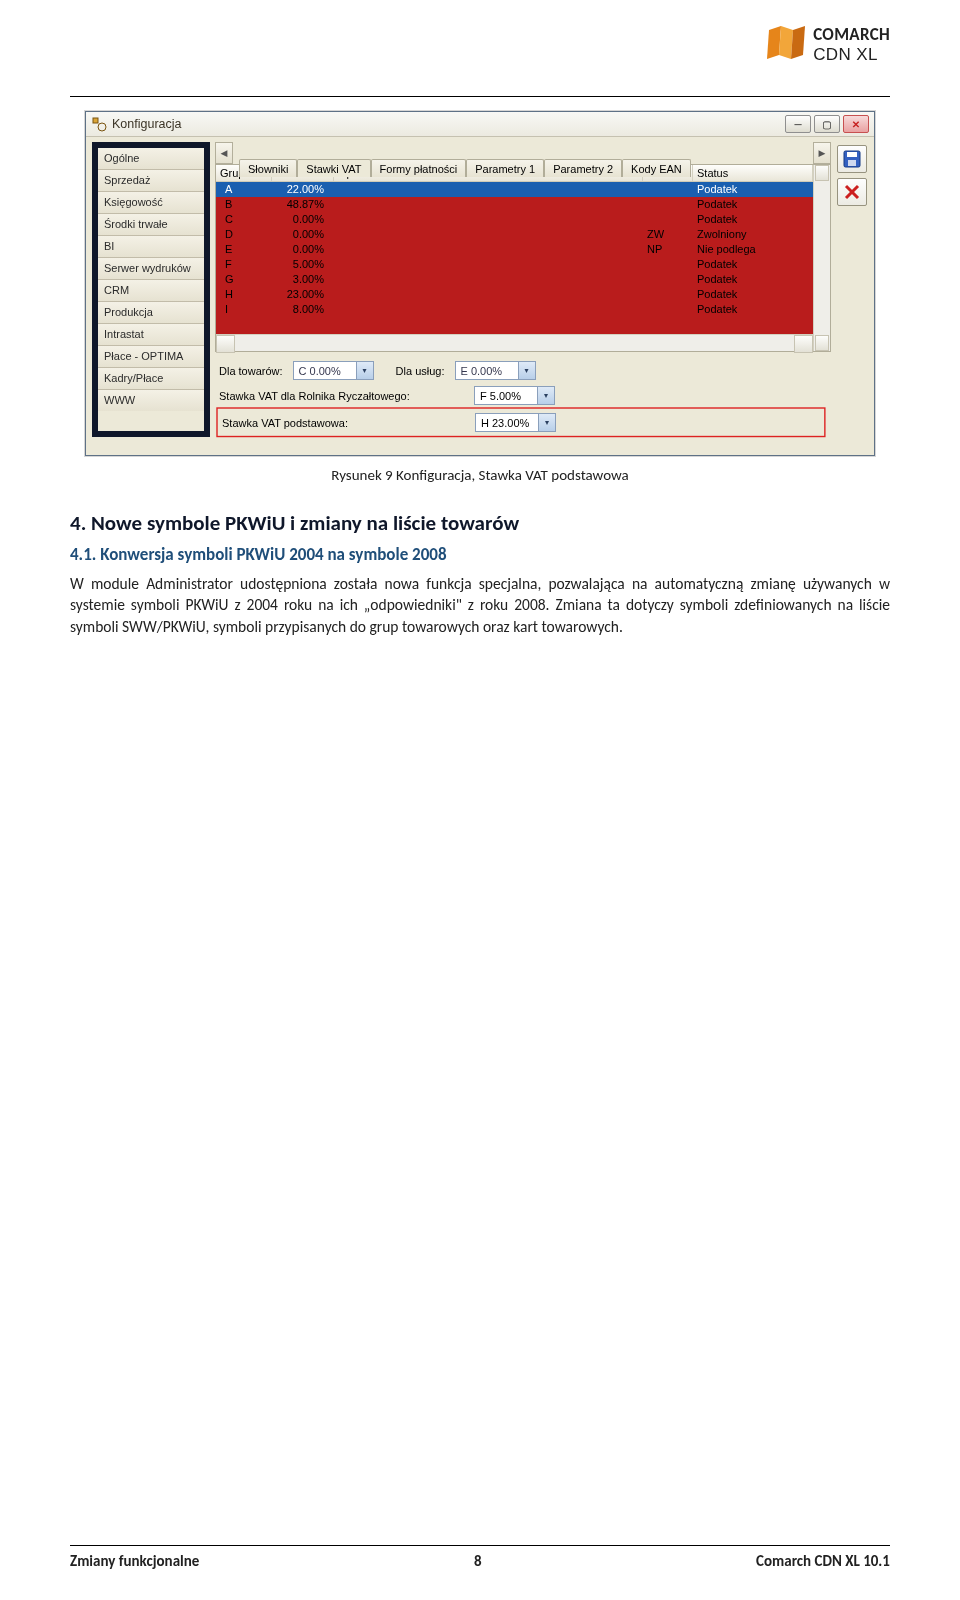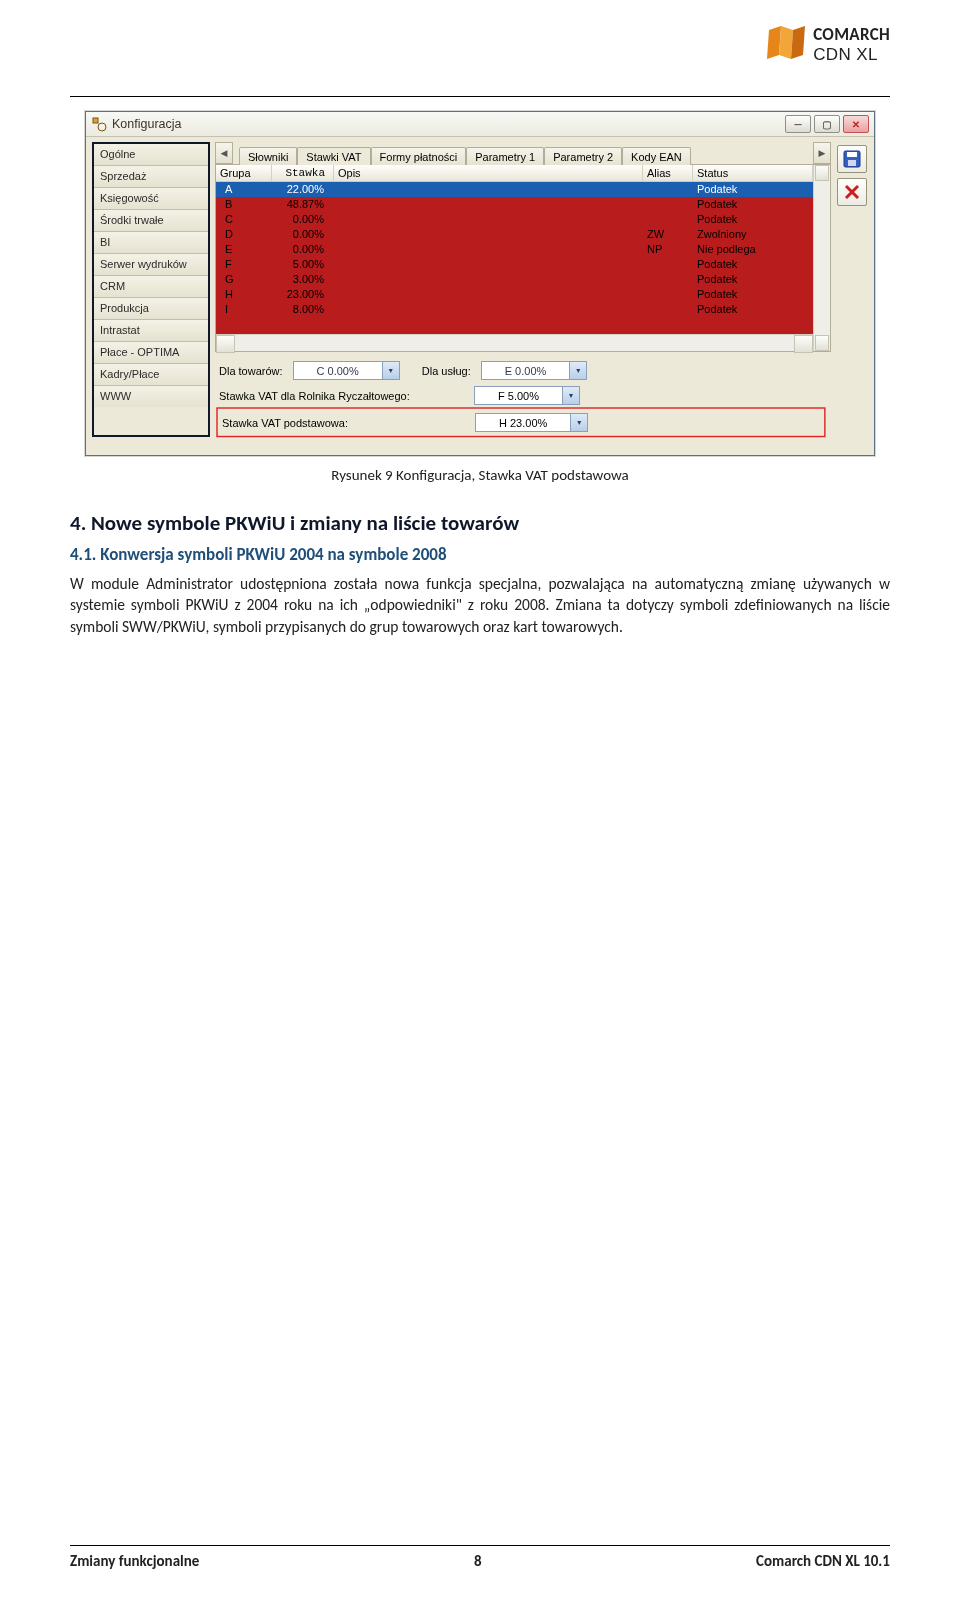--- a/index.html
+++ b/index.html
@@ -43,21 +43,21 @@
   .winbtn {
     width: 26px; height: 18px; border: 1px solid #8f8f8f;
     border-radius: 2px; background: linear-gradient(#fefefe,#dedcd0);
     display: flex; align-items: center; justify-content: center; font-size: 10px;
   }
   .winbtn.close { border-color: #c75050; color: #c62020; background: linear-gradient(#f7dada,#e9a1a1); font-weight: 700; }
 
   .win-body { display: flex; padding: 5px 5px 18px 6px; gap: 5px; }
   .sidebar {
     width: 118px; display: flex; flex-direction: column; gap: 0;
-    border: 2px solid #0f172a;
+    border: 6px solid #0f172a;
     background: #ece9d8;
   }
   .side-item {
     padding: 4px 6px 5px; border-bottom: 1px solid #c2bca9;
     color: #2b2b2b; background: linear-gradient(#f4f1e6,#e6e2d1);
     font-size: 11px;
   }
   .side-item:last-child { border-bottom: none; }
 
   .main-col { flex: 1; display: flex; gap: 4px; }
@@ -70,21 +70,21 @@
 
   .tabstrip { display: flex; align-items: stretch; height: 22px; }
   .tab-scroll {
     width: 18px; border: 1px solid #b3af9b; background: linear-gradient(#f7f5ec,#e4e0cf);
     display: flex; align-items: center; justify-content: center; font-size: 9px; color: #555;
   }
   .tabs { display: flex; flex: 1; align-items: flex-end; padding-left: 6px; gap: 0; }
   .tab {
     border: 1px solid #b1ad99; border-bottom: none; padding: 3px 8px 2px;
     font-size: 11px; background: linear-gradient(#f5f3ea,#e7e3d2);
-    position: relative; top: 1px; border-radius: 2px 2px 0 0;
+    position: relative; top: 13px; border-radius: 2px 2px 0 0;
   }
   .tab.active { background: #ece9d8; font-weight: 400; z-index: 2; }
 
   .grid-wrap { border: 1px solid #b1ad99; background: #b91c1c; height: 188px; display: flex; flex-direction: column; }
   .ghead { display: flex; background: linear-gradient(#fefefb,#e9e6d8); border-bottom: 1px solid #cfcbb8; font-size: 11px; }
   .gh { border-right: 1px solid #d3d0c0; padding: 2px 4px; }
   .gh.grupa { width: 56px; } .gh.stawka { width: 62px; text-align: right; padding-right: 8px; font-family: Liberation Mono, monospace; }
   .gh.opis { flex: 1; } .gh.alias { width: 50px; } .gh.status { width: 120px; }
   .grows { flex: 1; overflow: hidden; }
   .grow { display: flex; font-size: 11px; line-height: 15px; }
@@ -106,21 +106,21 @@
   .grid-and-scroll { display: flex; }
   .grid-and-scroll .grid-inner { flex:1; display:flex; flex-direction:column; }
 
   .expblock { margin-top: 4px; padding: 2px 2px 0 2px; font-size: 11px; color: #35374e; }
   .expblock .lbl-link { text-decoration: underline; color: #2b2e70; }
   .exprow { display: flex; align-items: center; gap: 10px; padding: 3px 2px; }
   .combo {
     display: inline-flex; align-items: center; border: 1px solid #8a9fbb;
     background: #fff; height: 19px; font-size: 11px;
   }
-  .combo .val { padding: 0 23px; min-width: 62px; }
+  .combo .val { padding: 0 5px; min-width: 62px; }
   .combo .dd { width: 17px; height: 17px; background: linear-gradient(#dfeaf7,#b8cfe9);
     border-left: 1px solid #8a9fbb; display:flex;align-items:center;justify-content:center;font-size:8px;color:#2b4060;}
   .iconrow { margin-left: auto; display: flex; gap: 5px; }
   .iconbtn { width: 28px; height: 26px; border: 1px solid #9d9a87; border-radius: 2px;
     background: linear-gradient(#fefefe,#ecebe2); display:flex;align-items:center;justify-content:center;}
   .redbox { position: relative; padding: 2px 3px; }
   .redbox-svg { position: absolute; inset: -1px; width: calc(100% + 2px); height: calc(100% + 2px); pointer-events: none; }
   .formrow { display:flex; align-items:center; padding: 3px 2px; font-size: 11px; color:#000; }
 
   

